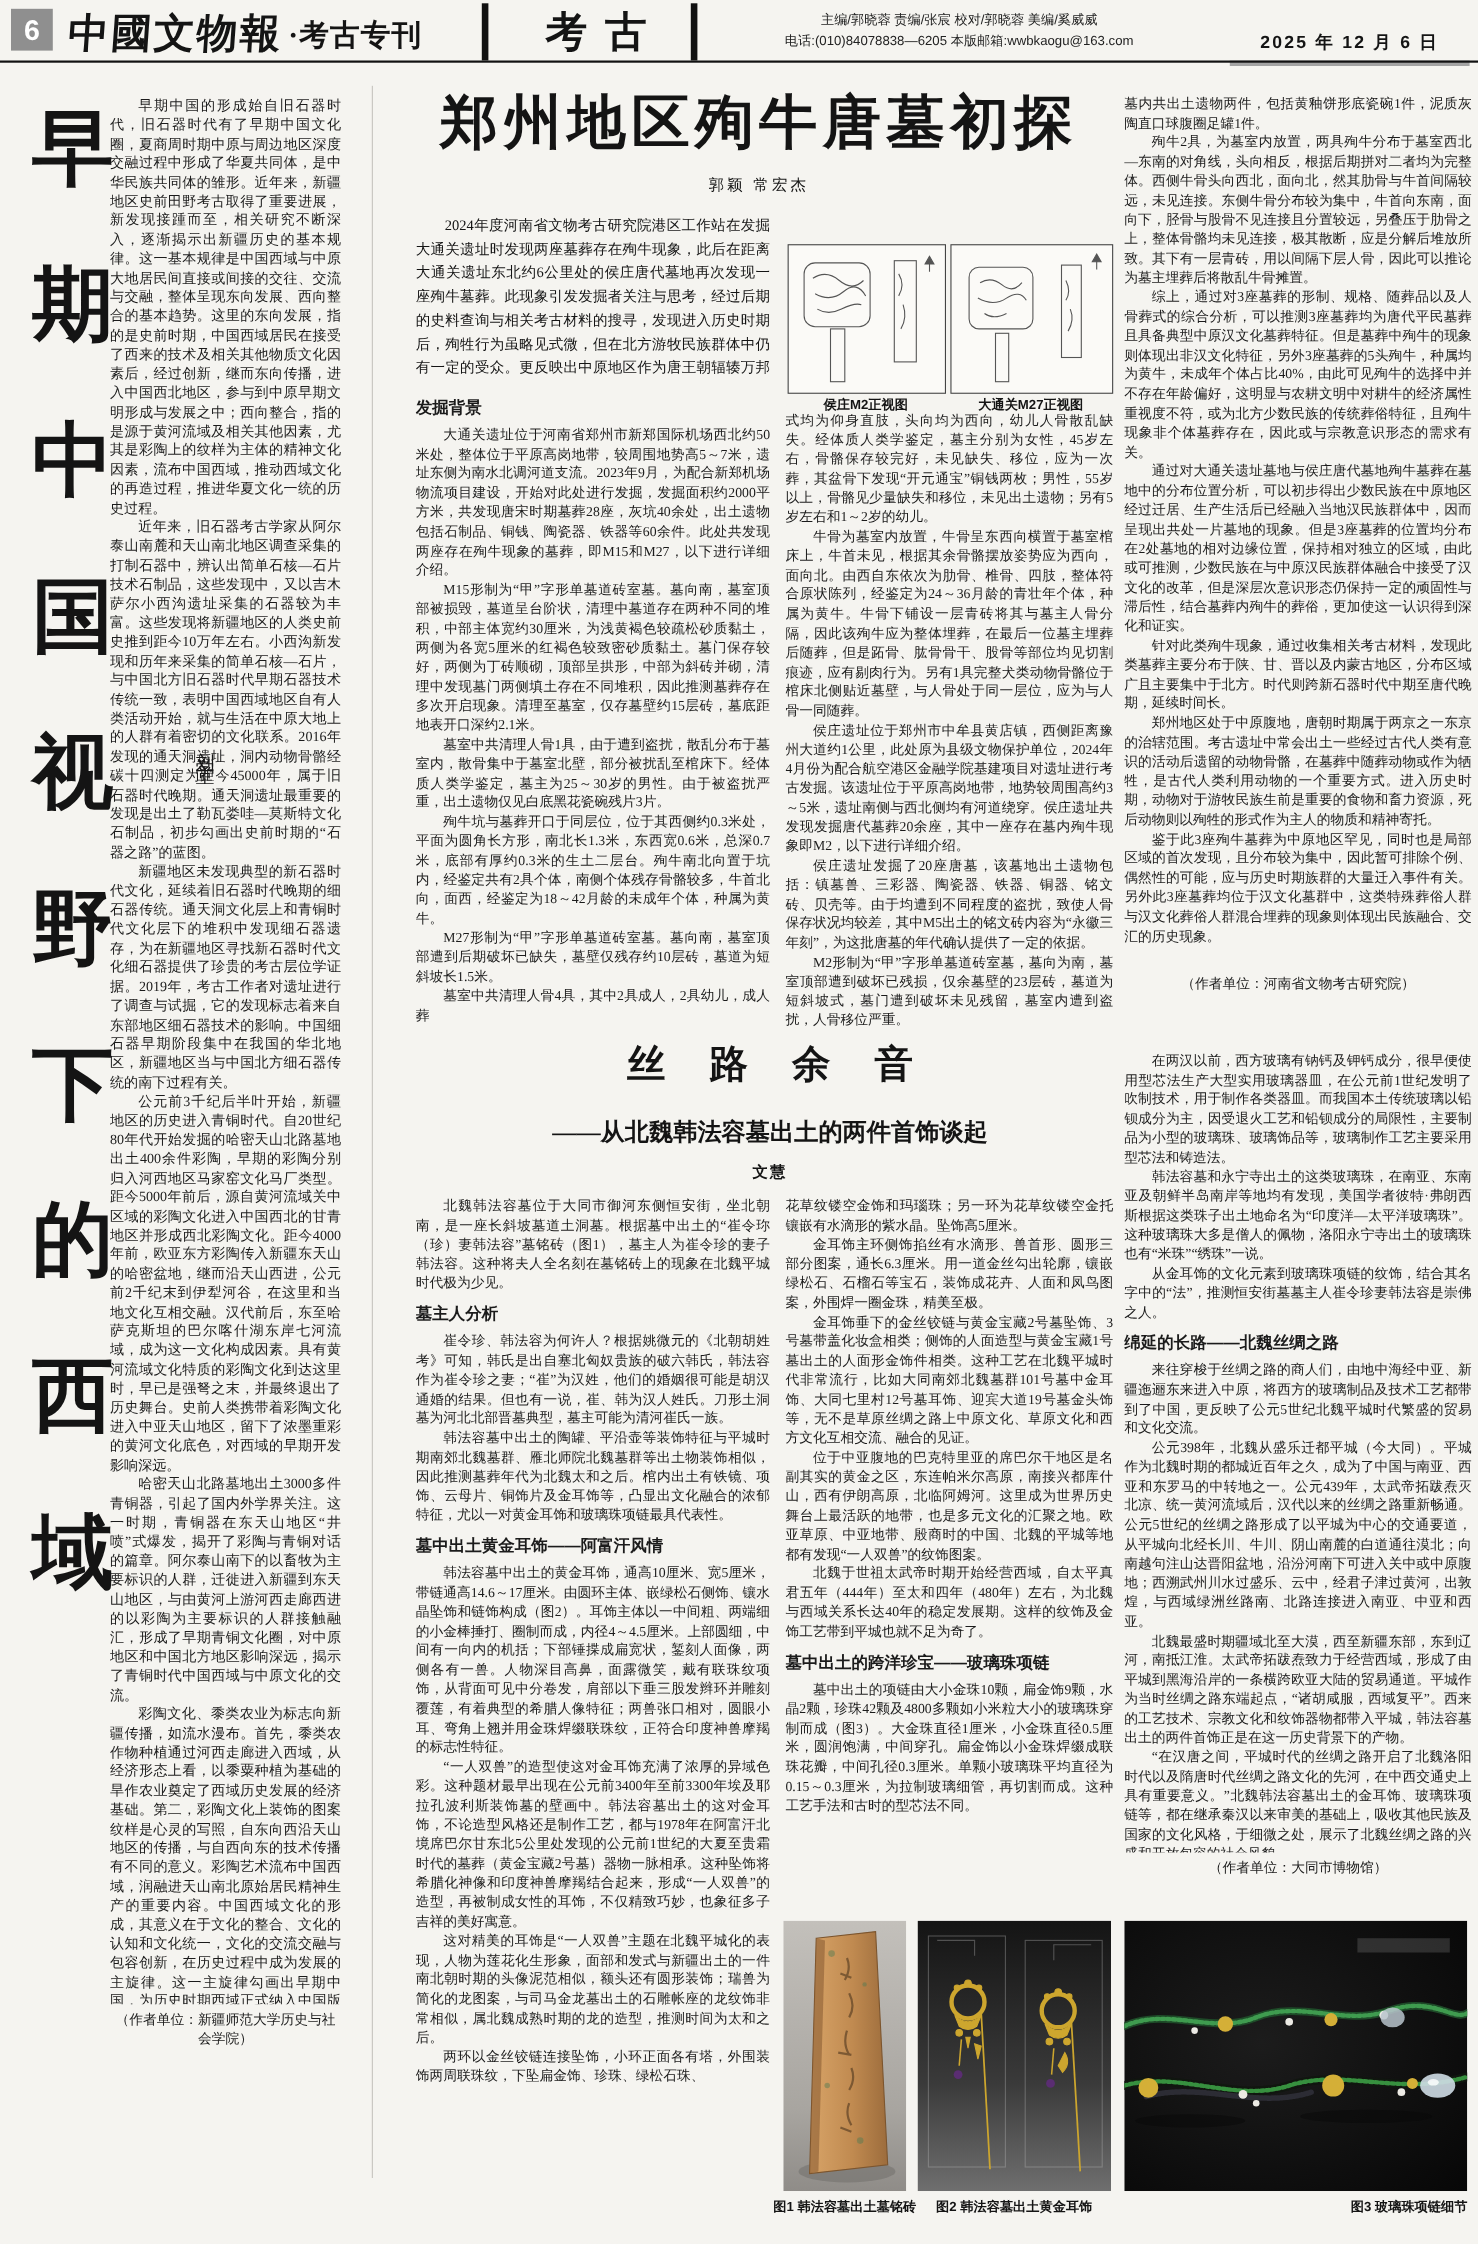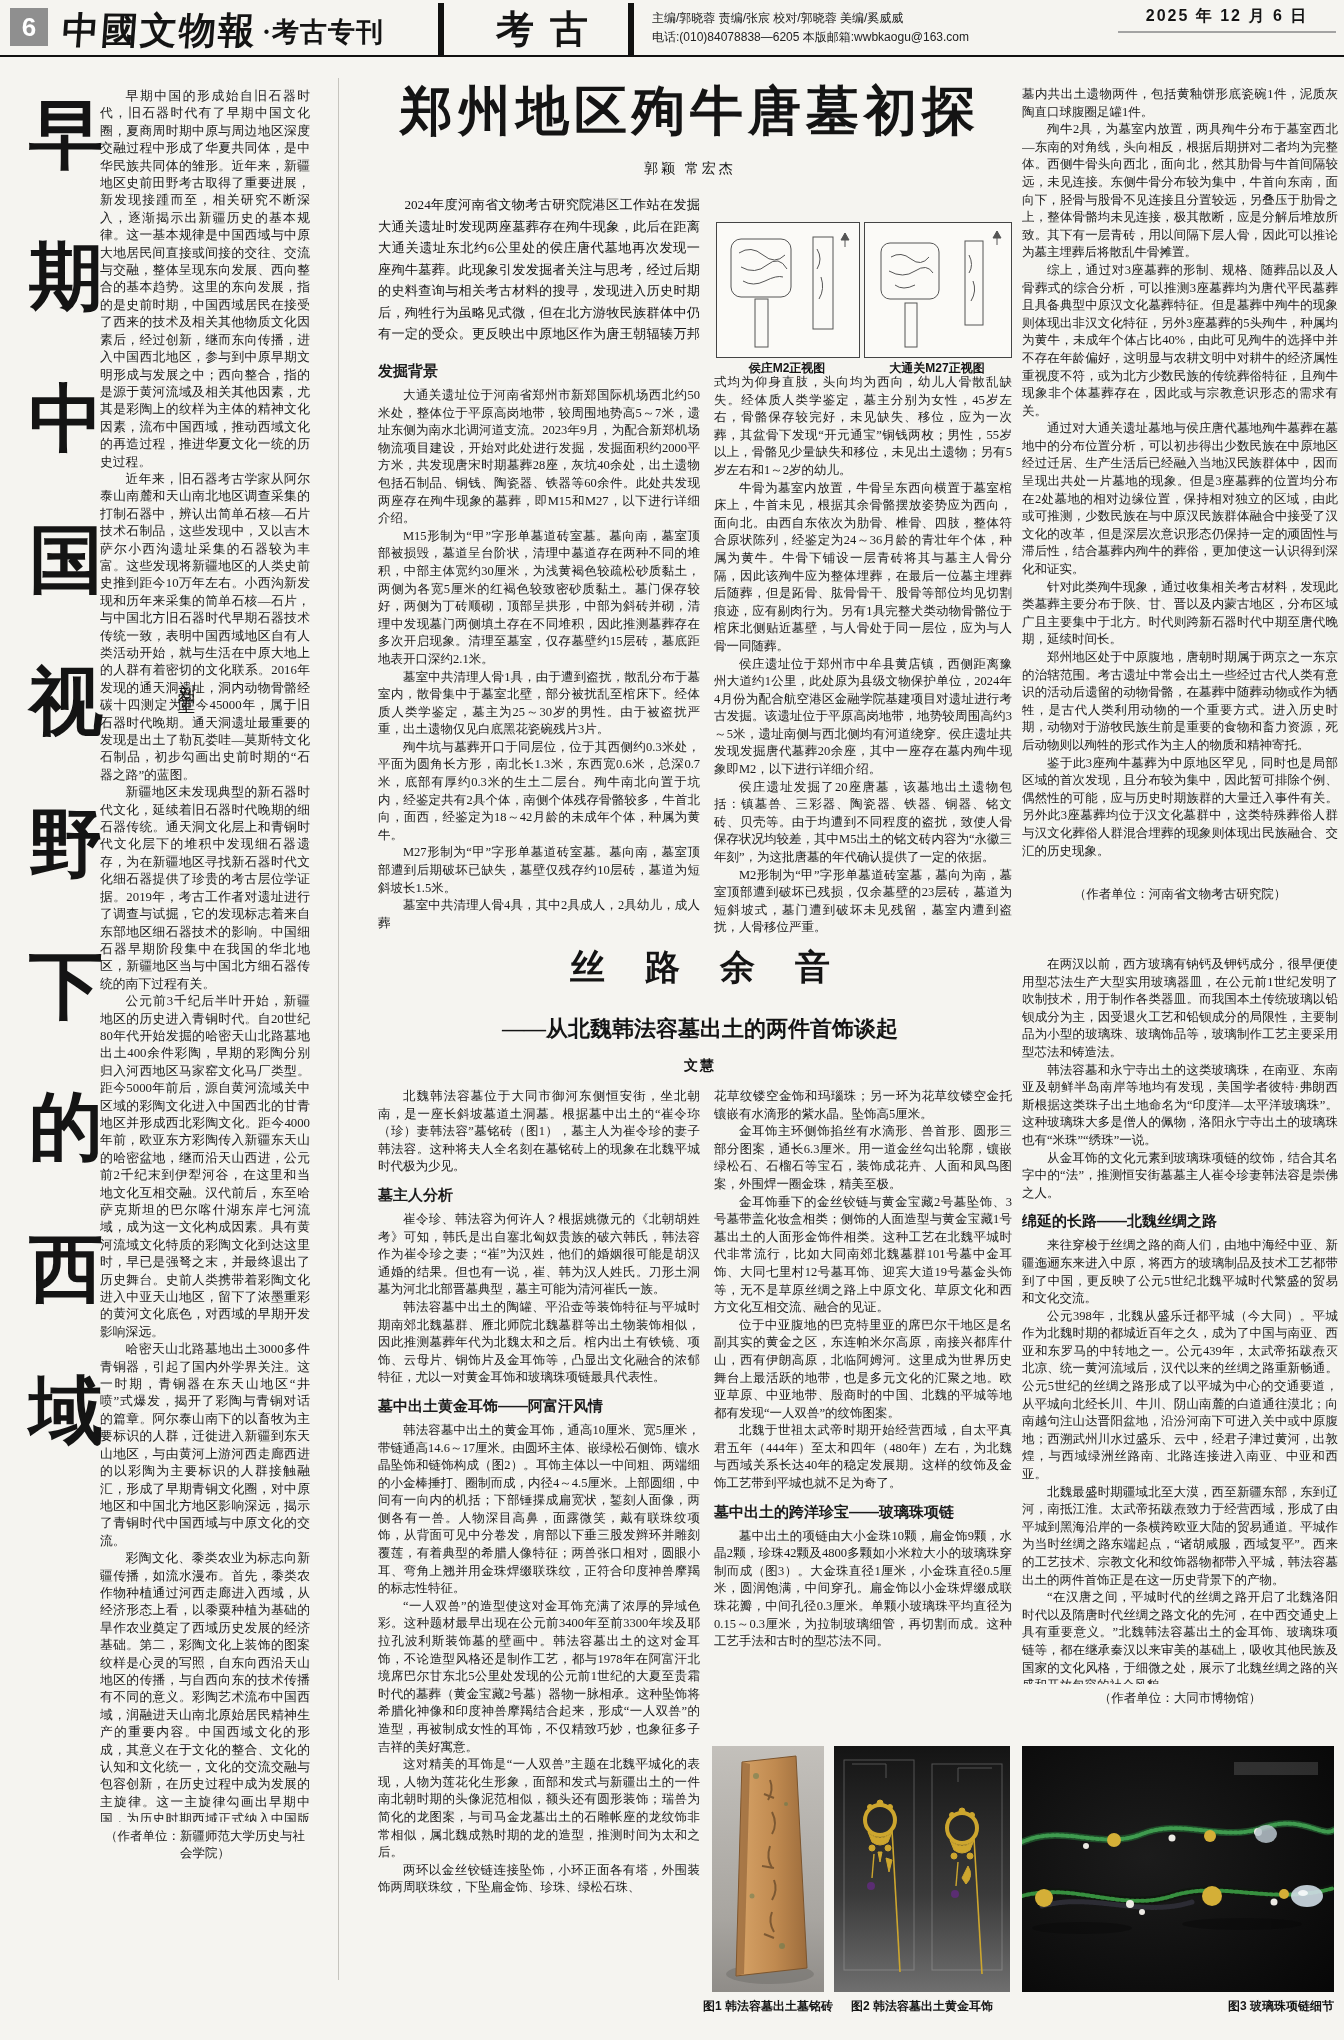--- a/index.html
+++ b/index.html
@@ -9,24 +9,24 @@
   .pagenum{position:absolute;left:10px;top:8px;width:38px;height:38px;background:#8f8f8f;
            color:#fff;font:700 26px/38px "Liberation Sans",sans-serif;text-align:center;}
   .masthead{position:absolute;left:62px;top:6px;font-weight:900;font-size:37px;
             transform:skewX(-4deg);letter-spacing:2px;}
   .masthead-sub{position:absolute;left:262px;top:14px;font-weight:700;font-size:27px;letter-spacing:1px;}
   .hrule{position:absolute;left:0;top:55px;width:1344px;height:2px;background:#111;}
   .section-box{position:absolute;left:438px;top:3px;width:196px;height:52px;display:flex;align-items:center;}
   .vbar{width:6px;height:52px;background:#111;}
   .section-title{flex:1;text-align:center;font-weight:900;font-size:38px;letter-spacing:16px;padding-left:28px;}
   .hdr-info{position:absolute;left:652px;top:9px;width:440px;
-            font:12px/19px "Liberation Sans",sans-serif;color:#222;}
-  .hdr-date{position:absolute;left:1118px;top:4px;width:218px;text-align:center;
+            font:12px/19px "Liberation Sans",sans-serif;color:#222;text-align:center;}
+  .hdr-date{position:absolute;left:1118px;top:28px;width:218px;text-align:center;
             font:700 16px/24px "Liberation Sans",sans-serif;letter-spacing:2px;
-            border-bottom:2px solid #a3a3a3;padding-bottom:3px;}
+            border-bottom:5px solid #a3a3a3;padding-bottom:3px;}
   
   .col{position:absolute;overflow:hidden;font-size:12.5px;line-height:17.6px;color:#1b1b1b;}
   .col p{margin:0;text-indent:2em;text-align:justify;}
   .col p.cont{text-indent:0;}
   .col p.sub{text-indent:0;font:700 15px/20px "Liberation Sans",sans-serif;margin:9px 0 6px;}
   .author-line{position:absolute;font-size:12.5px;text-align:center;color:#1b1b1b;}
   .vdivider{position:absolute;left:338px;top:78px;width:1px;height:1902px;background:#c6c4be;}
   
   .l-title{position:absolute;left:26px;top:86px;width:80px;height:1376px;display:flex;
            flex-direction:column;justify-content:space-between;align-items:center;

